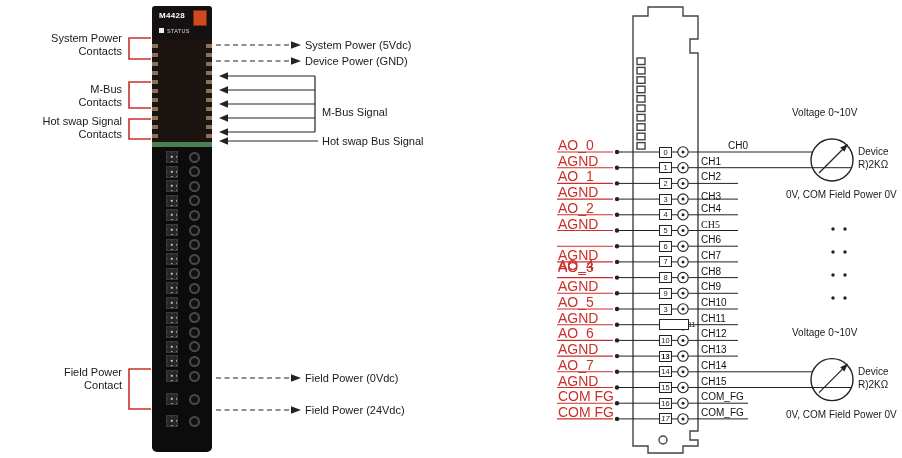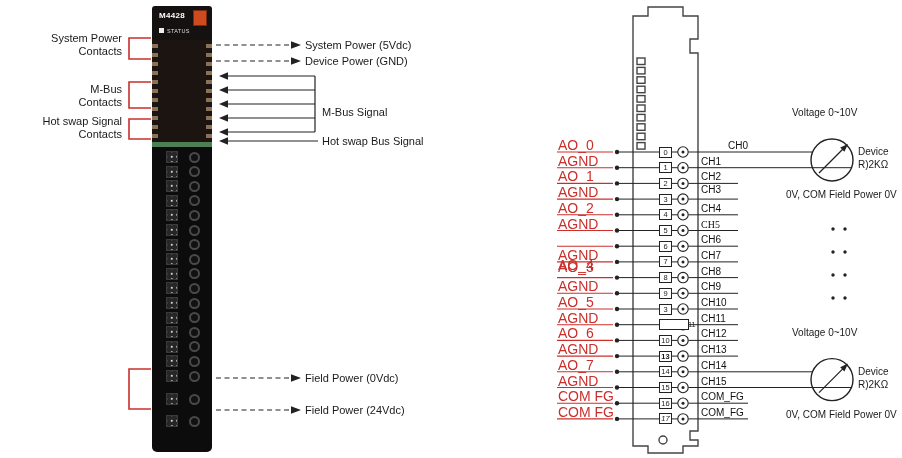--- a/index.html
+++ b/index.html
@@ -299,20 +299,24 @@
     <div>Contacts</div>
   </div>
   <div class="callout" style="top:83px">
     <div>M-Bus</div>
     <div>Contacts</div>
   </div>
   <div class="callout" style="top:115px">
     <div>Hot swap Signal</div>
     <div>Contacts</div>
   </div>
+  <div class="callout" style="top:366px">
+    <div>Field Power</div>
+    <div>Contact</div>
+  </div>
 
   <div class="lbl" style="left:305px;top:39px">System Power (5Vdc)</div>
   <div class="lbl" style="left:305px;top:55px">Device Power (GND)</div>
   <div class="lbl" style="left:322px;top:106px">M-Bus Signal</div>
   <div class="lbl" style="left:322px;top:135px">Hot swap Bus Signal</div>
   <div class="lbl" style="left:305px;top:372px">Field Power (0Vdc)</div>
   <div class="lbl" style="left:305px;top:404px">Field Power (24Vdc)</div>
 
   <div class="lbl s10" style="left:792px;top:107px">Voltage 0~10V</div>
   <div class="lbl s10" style="left:858px;top:146px">Device</div>
@@ -329,21 +333,21 @@
       <div class="pin-box" style="left: 659px; top: 146.5px;">0</div>
       <div class="ch-label" style="left: 728px; top: 140px;">CH0</div>
       <div class="sig-label" style="left: 558px; top: 154.7px;">AGND</div>
       <div class="pin-box" style="left: 659px; top: 162.2px;">1</div>
       <div class="ch-label" style="left: 701px; top: 155.7px;">CH1</div>
       <div class="sig-label" style="left: 558px; top: 170.4px;">AO_1</div>
       <div class="pin-box" style="left: 659px; top: 177.9px;">2</div>
       <div class="ch-label" style="left: 701px; top: 171.4px;">CH2</div>
       <div class="sig-label" style="left: 558px; top: 186.1px;">AGND</div>
       <div class="pin-box" style="left: 659px; top: 193.6px;">3</div>
-      <div class="ch-label" style="left: 701px; top: 184px;">CH3</div>
+      <div class="ch-label" style="left: 701px; top: 191px;">CH3</div>
       <div class="sig-label" style="left: 558px; top: 201.8px;">AO_2</div>
       <div class="pin-box" style="left: 659px; top: 209.3px;">4</div>
       <div class="ch-label" style="left: 701px; top: 202.8px;">CH4</div>
       <div class="sig-label" style="left: 558px; top: 217.5px;">AGND</div>
       <div class="pin-box" style="left: 659px; top: 225px;">5</div>
       <div class="ch-label" style="left: 701px; top: 218.5px; font-family: Liberation Serif, serif;">CH5</div>
       <div class="sig-label" style="left: 558px; top: 241px; margin-top: 20px;">AO_3</div>
       <div class="pin-box" style="left: 659px; top: 240.7px;">6</div>
       <div class="ch-label" style="left: 701px; top: 234.2px;">CH6</div>
       <div class="sig-label" style="left: 558px; top: 248.9px;">AGND</div>

